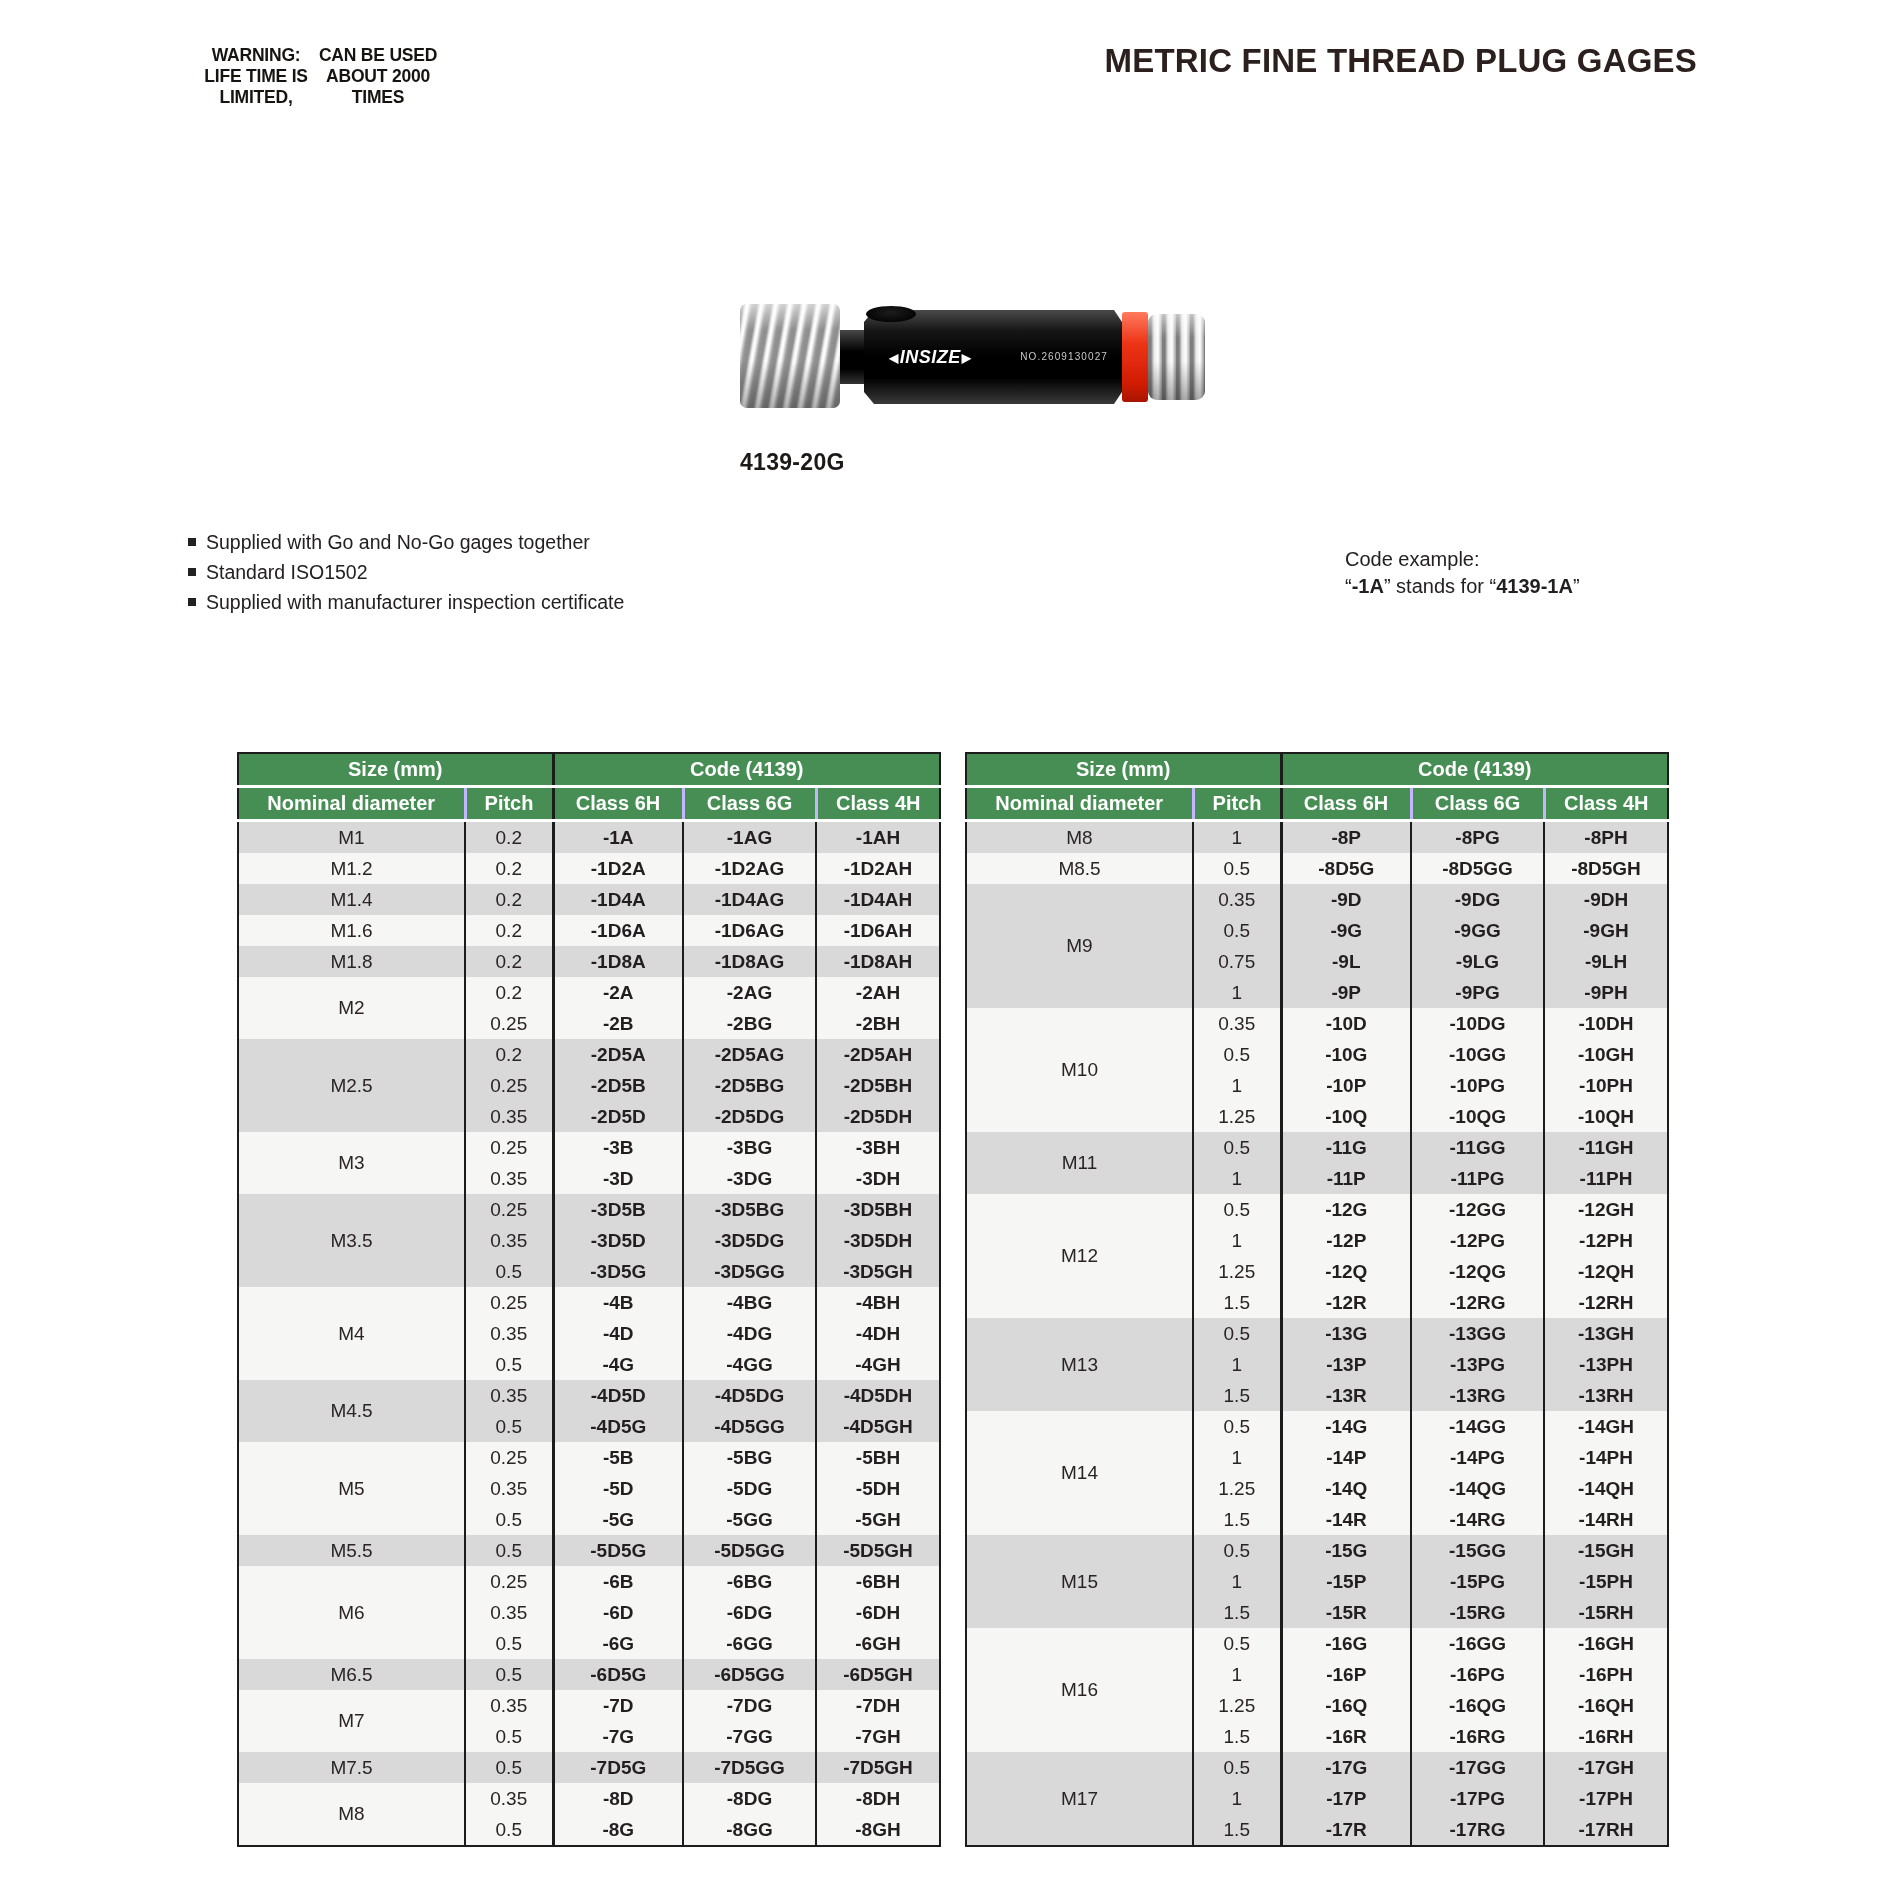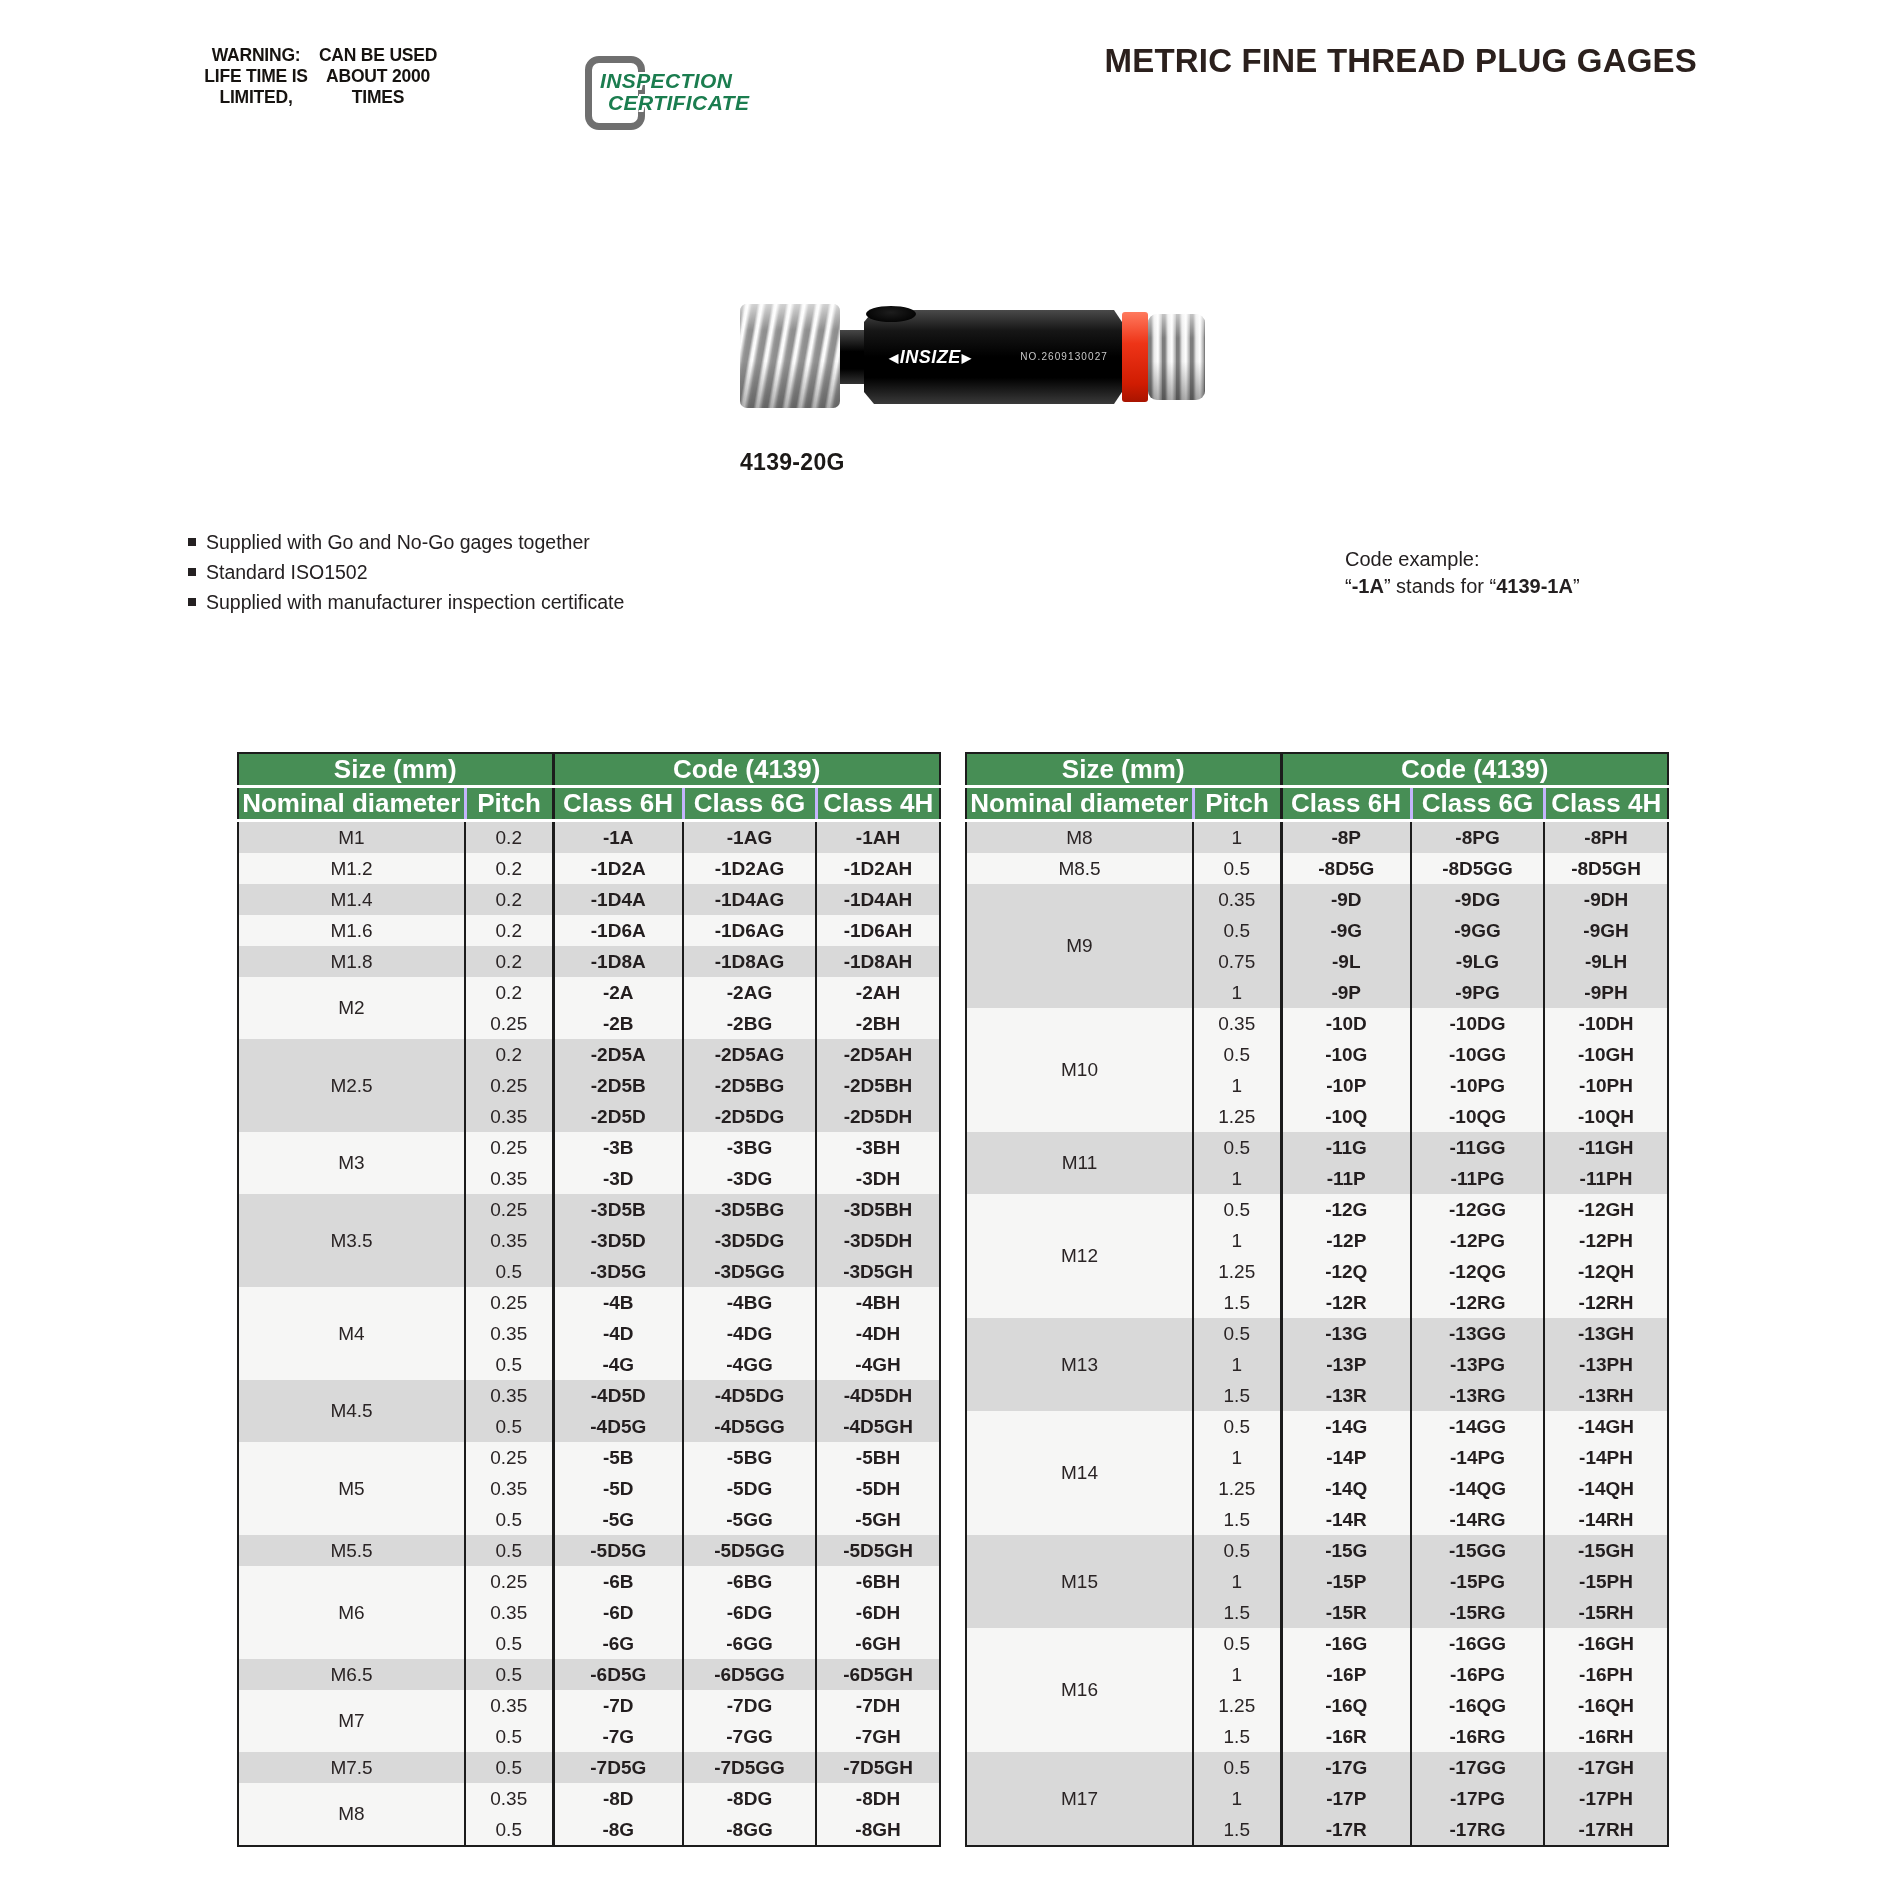--- a/index.html
+++ b/index.html
@@ -54,48 +54,41 @@
   .feature{display:flex;align-items:flex-start;margin-bottom:7px;font-size:19.5px;color:#242021;}
   .bullet-sq{width:8px;height:8px;background:#242021;margin:7px 10px 0 0;flex:0 0 auto;}
   .code-example{position:absolute;left:1345px;top:546px;font-size:20px;line-height:27px;color:#242021;}
   .code-example b{font-weight:bold;}
 
   
   .gtable{position:absolute;top:752px;border-collapse:collapse;table-layout:fixed;width:702px;
     border:2px solid #1c1c1c;}
   .gtable.left{left:237px;}
   .gtable.right{left:965px;}
-  .gtable th{background:#478e55;color:#ffffff;font-size:26px;font-weight:bold;
+  .gtable th{background:#478e55;color:#ffffff;font-size:20px;font-weight:bold;
     height:31px;padding:0;text-align:center;border-bottom:3px solid #ffffff;}
   .gtable th.w{border-right:3px solid #c4b5fd;}
   .gtable th.k{border-right:3px solid #1c1c1c;}
   .gtable td{height:31px;padding:0;text-align:center;font-size:19px;color:#2a2425;}
   .gtable td.k2{border-right:2px solid #1c1c1c;}
   .gtable td.k3{border-right:3px solid #1c1c1c;}
   .gtable td.code{font-weight:bold;color:#231e1f;}
   .gtable tr.row-gray td{background:#d9d9d9;}
   .gtable tr.row-light td{background:#f6f6f5;}
 </style>
 </head>
 <body>
 
 <div class="page">
 
   <div class="warning-box">
     <div>WARNING: LIFE TIME IS LIMITED,</div>
     <div>CAN BE USED ABOUT 2000 TIMES</div>
   </div>
 
-  <div class="cert">
-    <div class="cert-frame"></div>
-    <div class="cert-text">
-      <div>INSPECTION</div>
-      <div class="l2">CERTIFICATE</div>
-    </div>
-  </div>
 
   <div class="page-title">METRIC FINE THREAD PLUG GAGES</div>
 
   <div class="gage">
     <div class="thread-left"></div>
     <div class="neck-left"></div>
     <div class="handle"></div>
     <div class="handle-hole"></div>
     <div class="handle" style="background:none;">
       <div class="brand">

